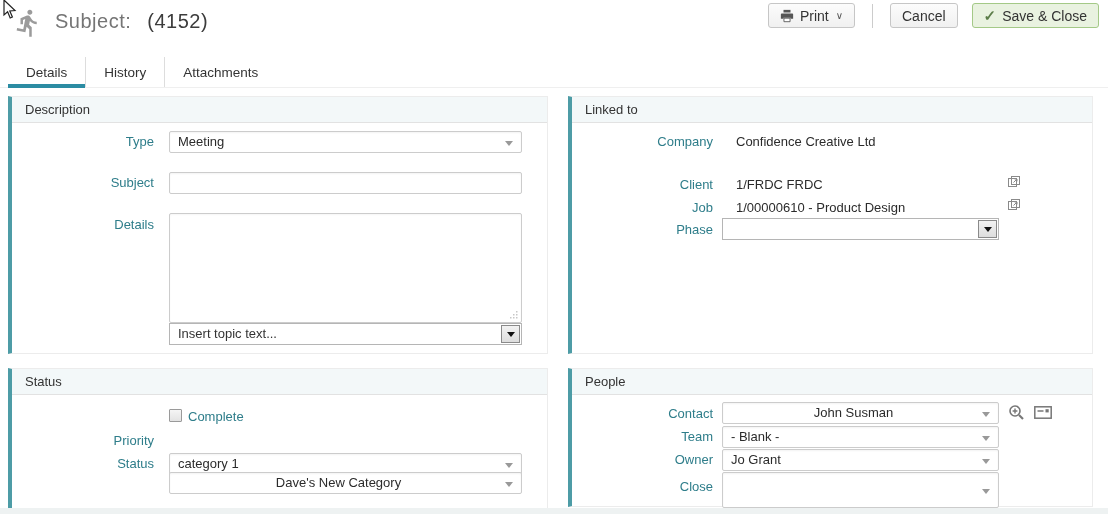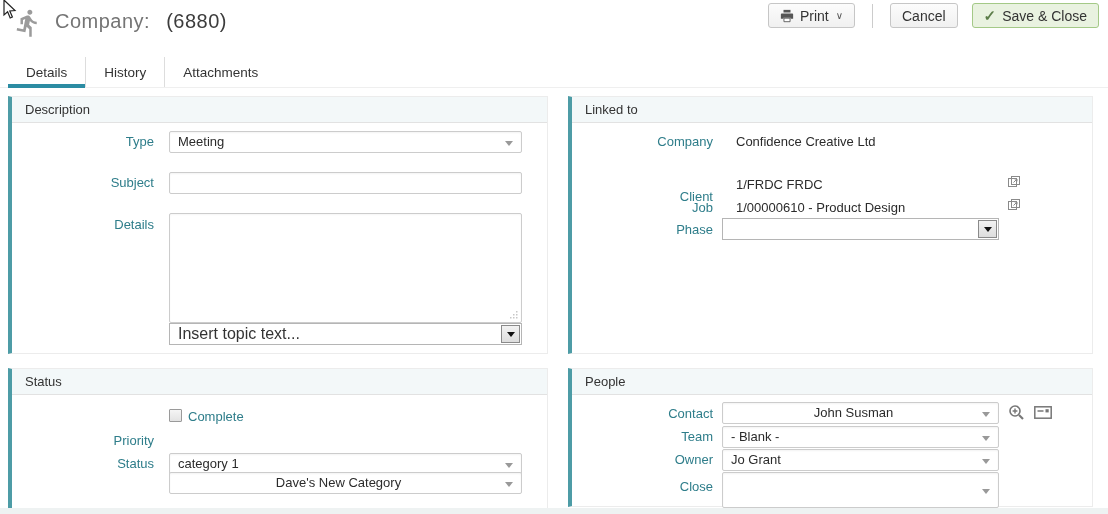--- a/index.html
+++ b/index.html
@@ -42,21 +42,21 @@
             line-height:20px; padding:0 22px 0 8px; cursor:pointer; }
   .select .arr { position:absolute; right:8px; top:9px; width:0; height:0;
                  border-left:4px solid transparent; border-right:4px solid transparent; border-top:5px solid #999; }
   .input { position:absolute; height:22px; background:#fff; border:1px solid #ccc; border-radius:2px;
            box-shadow:inset 0 1px 2px rgba(0,0,0,.05); }
   .textarea { position:absolute; background:#fff; border:1px solid #ccc; border-radius:2px;
               box-shadow:inset 0 1px 2px rgba(0,0,0,.04); }
   .resize-dots { position:absolute; right:3px; bottom:3px; width:8px; height:8px; opacity:.55; }
 
   .combo { position:absolute; height:22px; background:#fff; border:1px solid #b5b5b5;
-           font-size:16px; color:#333; line-height:20px; padding:0 26px 0 8px; cursor:pointer; }
+           font-size:13px; color:#333; line-height:20px; padding:0 26px 0 8px; cursor:pointer; }
   .combo-btn { position:absolute; right:1px; top:1px; width:19px; height:18px; background:linear-gradient(#f2f2f2,#ddd);
                border:1px solid #8a8a8a; display:flex; align-items:center; justify-content:center; }
   .combo-btn .tri { width:0; height:0; border-left:4px solid transparent; border-right:4px solid transparent; border-top:5px solid #111; }
 
   .checkbox { position:absolute; width:13px; height:13px; border:1px solid #9a9a9a; border-radius:1px;
               background:linear-gradient(#f5f5f5,#e3e3e3); cursor:pointer; }
   .icon-btn { position:absolute; cursor:pointer; line-height:0; }
 
   .bottom-strip { position:absolute; left:0; top:508px; width:1108px; height:6px; background:#eef2f2; }
 </style>
@@ -66,21 +66,21 @@
 <div id="app">
 
   <svg class="cursor" width="16" height="22" viewBox="0 0 16 22">
     <path d="M3 0 L3 15 L6.6 11.8 L9.2 18 L11.4 17 L8.8 11 L14 10.6 Z" fill="#fff" stroke="#222" stroke-width="1.2"></path>
   </svg>
 
   <svg class="app-icon" width="30" height="30" viewBox="0 0 24 24">
     <path fill="#9b9b9b" d="M13.49 5.48c1.1 0 2-.9 2-2s-.9-2-2-2-2 .9-2 2 .9 2 2 2zm-3.6 13.9l1-4.4 2.1 2v6h2v-7.5l-2.1-2 .6-3c1.3 1.5 3.3 2.5 5.5 2.5v-2c-1.9 0-3.5-1-4.3-2.4l-1-1.6c-.4-.6-1-1-1.7-1-.3 0-.5.1-.8.1l-5.2 2.2v4.7h2v-3.4l1.8-.7-1.6 8.1-4.9-1-.4 2 7 1.4z"></path>
   </svg>
   <div class="page-title">
-    <span>Company:</span><span class="rec-id">(6880)</span>
+    <span>Subject:</span><span class="rec-id">(4152)</span>
   </div>
 
   <div class="toolbar">
     <div class="btn">
       <svg width="14" height="14" viewBox="0 0 16 16">
         <path fill="#555" d="M4 1h8v3H4z"></path>
           <path fill="#555" d="M2 5h12a1 1 0 0 1 1 1v5h-3v-1H4v1H1V6a1 1 0 0 1 1-1z"></path>
         <path fill="#fff" stroke="#555" d="M4.5 10.5h7v4h-7z"></path>
       </svg>
       <span>Print</span>
@@ -144,21 +144,21 @@
         </span>
     </div>
   </div>
 
   <div class="panel" style="left:568px; top:96px; width:525px; height:258px;">
     <div class="panel-header">Linked to</div>
 
     <div class="flabel" style="left:0; top:37px; width:141px;">Company</div>
     <div class="fvalue" style="left:164px; top:37px;">Confidence Creative Ltd</div>
 
-    <div class="flabel" style="left:0; top:80px; width:141px;margin-top:12px;">Client</div>
+    <div class="flabel" style="left:0; top:80px; width:141px;">Client</div>
     <div class="fvalue" style="left:164px; top:80px;">1/FRDC FRDC</div>
     <span class="icon-btn" style="left:435px; top:78px;">
       <svg width="14" height="14" viewBox="0 0 14 14">
           <rect x="1.5" y="3.5" width="8" height="8" fill="none" stroke="#8a8a8a"></rect>
           <rect x="4.5" y="1.5" width="8" height="8" fill="none" stroke="#8a8a8a"></rect>
           <path d="M6.5 7.5 L10 4 M10 4 h-2.4 M10 4 v2.4" stroke="#8a8a8a" fill="none"></path>
         </svg>
     </span>
 
     <div class="flabel" style="left:0; top:103px; width:141px;">Job</div>

